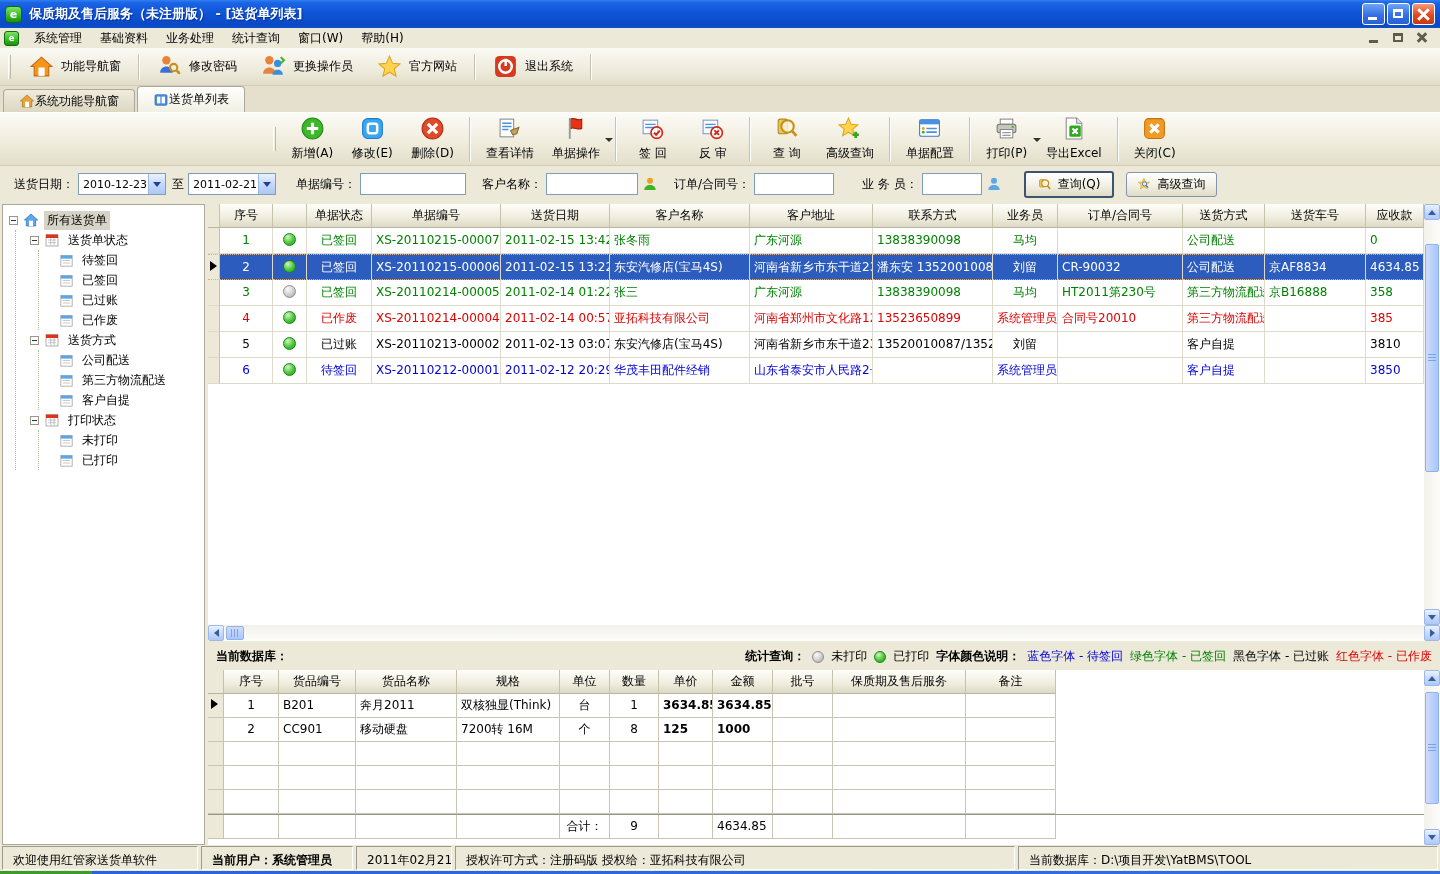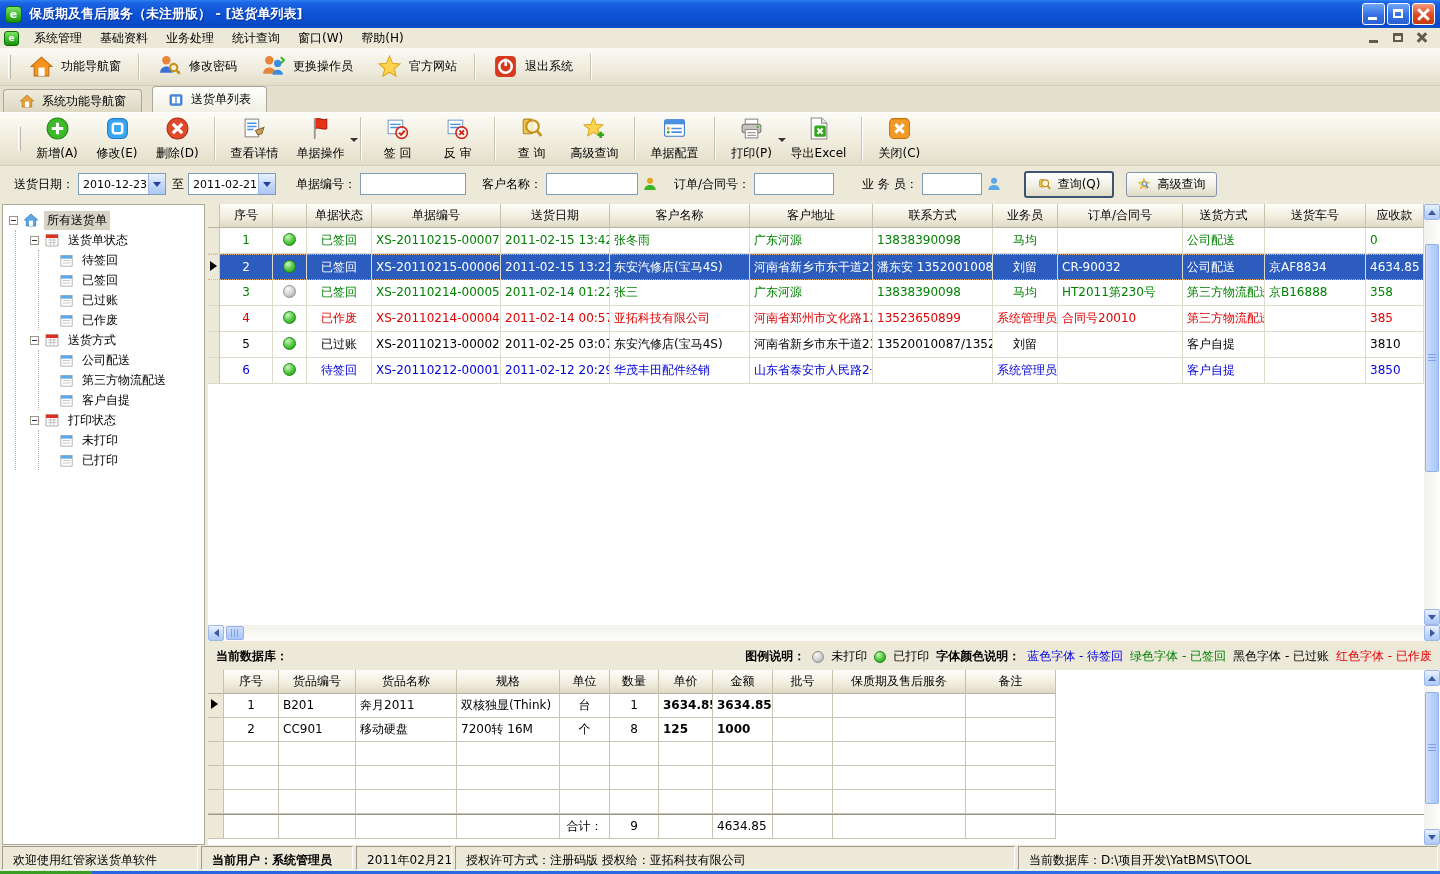--- a/index.html
+++ b/index.html
@@ -41,29 +41,29 @@
   .toolbar1 { position:absolute; left:0; top:48px; width:1440px; height:38px;
     background:linear-gradient(#FBFAF4,#EDEADA 65%,#E1DDC9); border-bottom:1px solid #D2CEBA;
     display:flex; align-items:center; padding-left:6px; }
   .grip { width:3px; height:24px; border-left:1px solid #fff; border-right:1px solid #BDB9A6; margin:0 6px 0 2px; }
   .tb1-item { display:flex; align-items:center; gap:7px; padding:4px 12px; }
   .tb-sep { width:2px; height:26px; border-left:1px solid #C7C3B0; border-right:1px solid #FFF; margin:0 5px; }
 
   
   .tabrow { position:absolute; left:0; top:86px; width:1440px; height:26px; background:#E4E0CD;
     display:flex; align-items:flex-end; padding-left:3px; }
-  .tab { height:23px; display:flex; align-items:center; gap:7px; padding:0 15px; margin-right:10px;
+  .tab { height:23px; display:flex; align-items:center; gap:0; padding:0 15px; margin-right:2px;
     border:1px solid #ACA899; border-bottom:none; border-radius:4px 4px 0 0;
     background:linear-gradient(#EFECDF,#DCD7C1); }
   .tab.active { height:26px; background:linear-gradient(#FEFEFC,#F2F0E4); position:relative; z-index:2; }
 
   
   .toolbar2 { position:absolute; left:0; top:112px; width:1440px; height:54px;
     background:linear-gradient(#FCFBF6,#F0EDDE 55%,#E2DEC9); border-top:1px solid #FFFFFF; border-bottom:1px solid #CFCBB6;
-    display:flex; align-items:center; padding-left:16px; }
+    display:flex; align-items:center; padding-left:16px;justify-content:center; }
   .tb2-btn { display:flex; flex-direction:column; align-items:center; justify-content:center; gap:4px;
     min-width:60px; height:50px; padding:0 9px; position:relative; }
   .tb2-sep { width:2px; height:44px; border-left:1px solid #C7C3B0; border-right:1px solid #FFF; margin:0 6px; }
   .dd-tri { width:0; height:0; border-left:4px solid transparent; border-right:4px solid transparent;
     border-top:4px solid #333; position:absolute; right:-4px; top:24px; }
 
   
   .filterbar { position:absolute; left:0; top:166px; width:1440px; height:36px; background:#ECE9D8;
     display:flex; align-items:center; padding-left:14px; }
   .flabel { margin-right:4px; white-space:nowrap; }
@@ -635,21 +635,21 @@
       <div class="mc"></div>
       <div class="mc">385</div>
     </div>
 
     <div class="mrow tone-black">
       <div class="mc ind"></div>
       <div class="mc">5</div>
       <div class="mc"><span class="dot dot-green"></span></div>
       <div class="mc">已过账</div>
       <div class="mc">XS-20110213-00002</div>
-      <div class="mc">2011-02-25 03:07</div>
+      <div class="mc">2011-02-13 03:07</div>
       <div class="mc">东安汽修店(宝马4S)</div>
       <div class="mc">河南省新乡市东干道23-1</div>
       <div class="mc">13520010087/135200</div>
       <div class="mc">刘留</div>
       <div class="mc"></div>
       <div class="mc">客户自提</div>
       <div class="mc"></div>
       <div class="mc">3810</div>
     </div>
 
@@ -687,21 +687,21 @@
       </div>
     <div class="sb-thumb h" style="top:1px; left:18px; width:18px; height:14px;"></div>
     <div class="sb-btn" style="right:0; top:0;">
         <span class="a-rt"></span>
       </div>
   </div>
 
   <div class="legendbar">
     <span class="panel-title">当前数据库：</span>
     <div class="legend-cluster">
-      <span style="font-weight:bold">图例说明：</span>
+      <span style="font-weight:bold">统计查询：</span>
       <span class="dot dot-gray dot-sm"></span>
       <span>未打印</span>
       <span class="dot dot-green dot-sm"></span>
       <span>已打印</span>
       <span style="font-weight:bold">字体颜色说明：</span>
       <span class="lg-blue">蓝色字体 - 待签回</span>
       <span class="lg-green">绿色字体 - 已签回</span>
       <span class="lg-black">黑色字体 - 已过账</span>
       <span class="lg-red">红色字体 - 已作废</span>
     </div>

